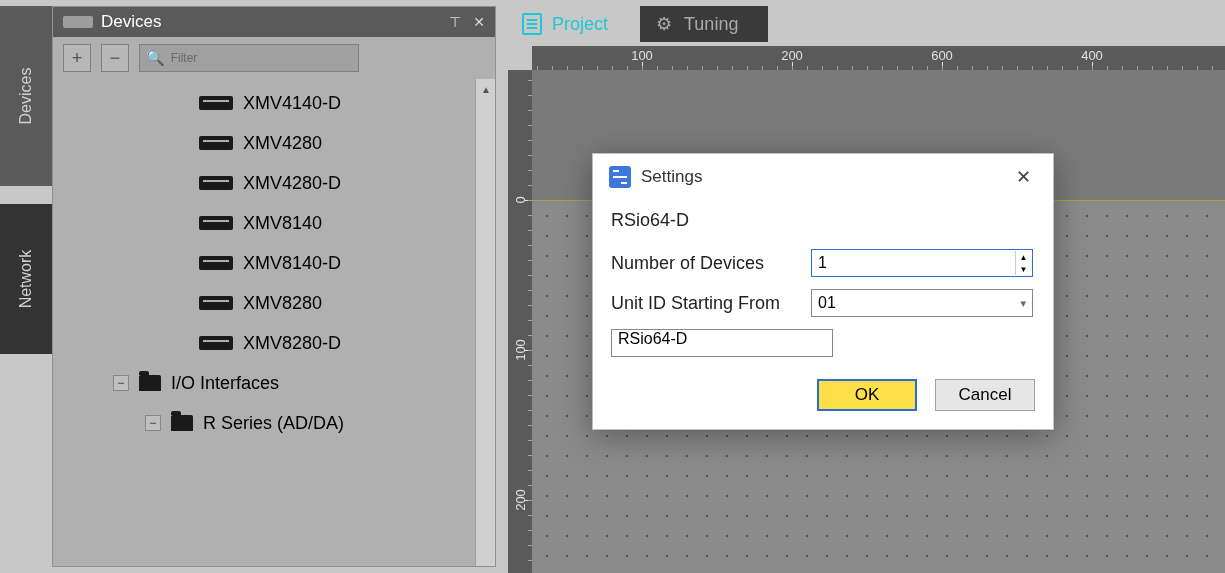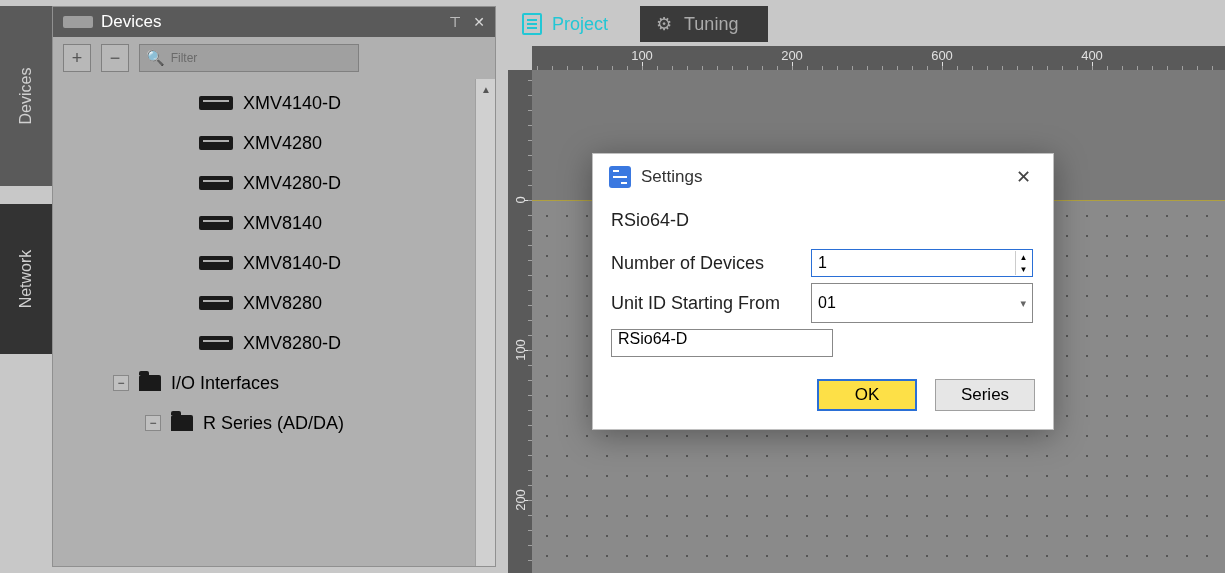--- a/index.html
+++ b/index.html
@@ -248,21 +248,21 @@
   .form-row{display:flex;align-items:center;height:40px;}
   .form-row label{width:200px;font-size:18px;color:#222;}
   .form-row .ctl{flex:1;}
   .num-input{
     width:222px;height:28px;border:1px solid #2a6fd6;font-size:16px;padding:0 20px 0 6px;position:relative;display:flex;align-items:center;background:#fff;
   }
   .num-input input{border:none;outline:none;width:100%;font-size:16px;}
   .num-input .spin{position:absolute;right:1px;top:1px;bottom:1px;width:16px;display:flex;flex-direction:column;}
   .num-input .spin div{flex:1;display:flex;align-items:center;justify-content:center;font-size:8px;border-left:1px solid #ccc;cursor:pointer;}
   .select-input{
-    width:222px;height:40px;border:1px solid #888;font-size:16px;padding:0 24px 0 6px;position:relative;display:flex;align-items:center;background:#fff;
+    width:222px;height:28px;border:1px solid #888;font-size:16px;padding:0 24px 0 6px;position:relative;display:flex;align-items:center;background:#fff;
   }
   .select-input .chev{position:absolute;right:6px;top:50%;transform:translateY(-50%);font-size:11px;color:#666;}
   .text-input{
     width:222px;height:28px;border:1px solid #888;font-size:16px;padding:0 6px;background:#fff;
   }
   .text-input input{border:none;outline:none;width:100%;font-size:16px;}
   .dlg-buttons{display:flex;justify-content:flex-end;gap:18px;margin-top:16px;}
   .dlg-buttons button{
     width:100px;height:32px;font-size:17px;border:1px solid #a0a0a0;background:#e6e6e6;cursor:pointer;
   }
@@ -509,17 +509,17 @@
       <div class="form-row">
         <div class="ctl">
           <div class="text-input">
             <input type="text" value="RSio64-D" style="">
           </div>
         </div>
       </div>
 
       <div class="dlg-buttons">
         <button class="primary">OK</button>
-        <button>Series</button>
+        <button>Cancel</button>
       </div>
     </div>
   </div>
 </div>
 
 </body></html>

